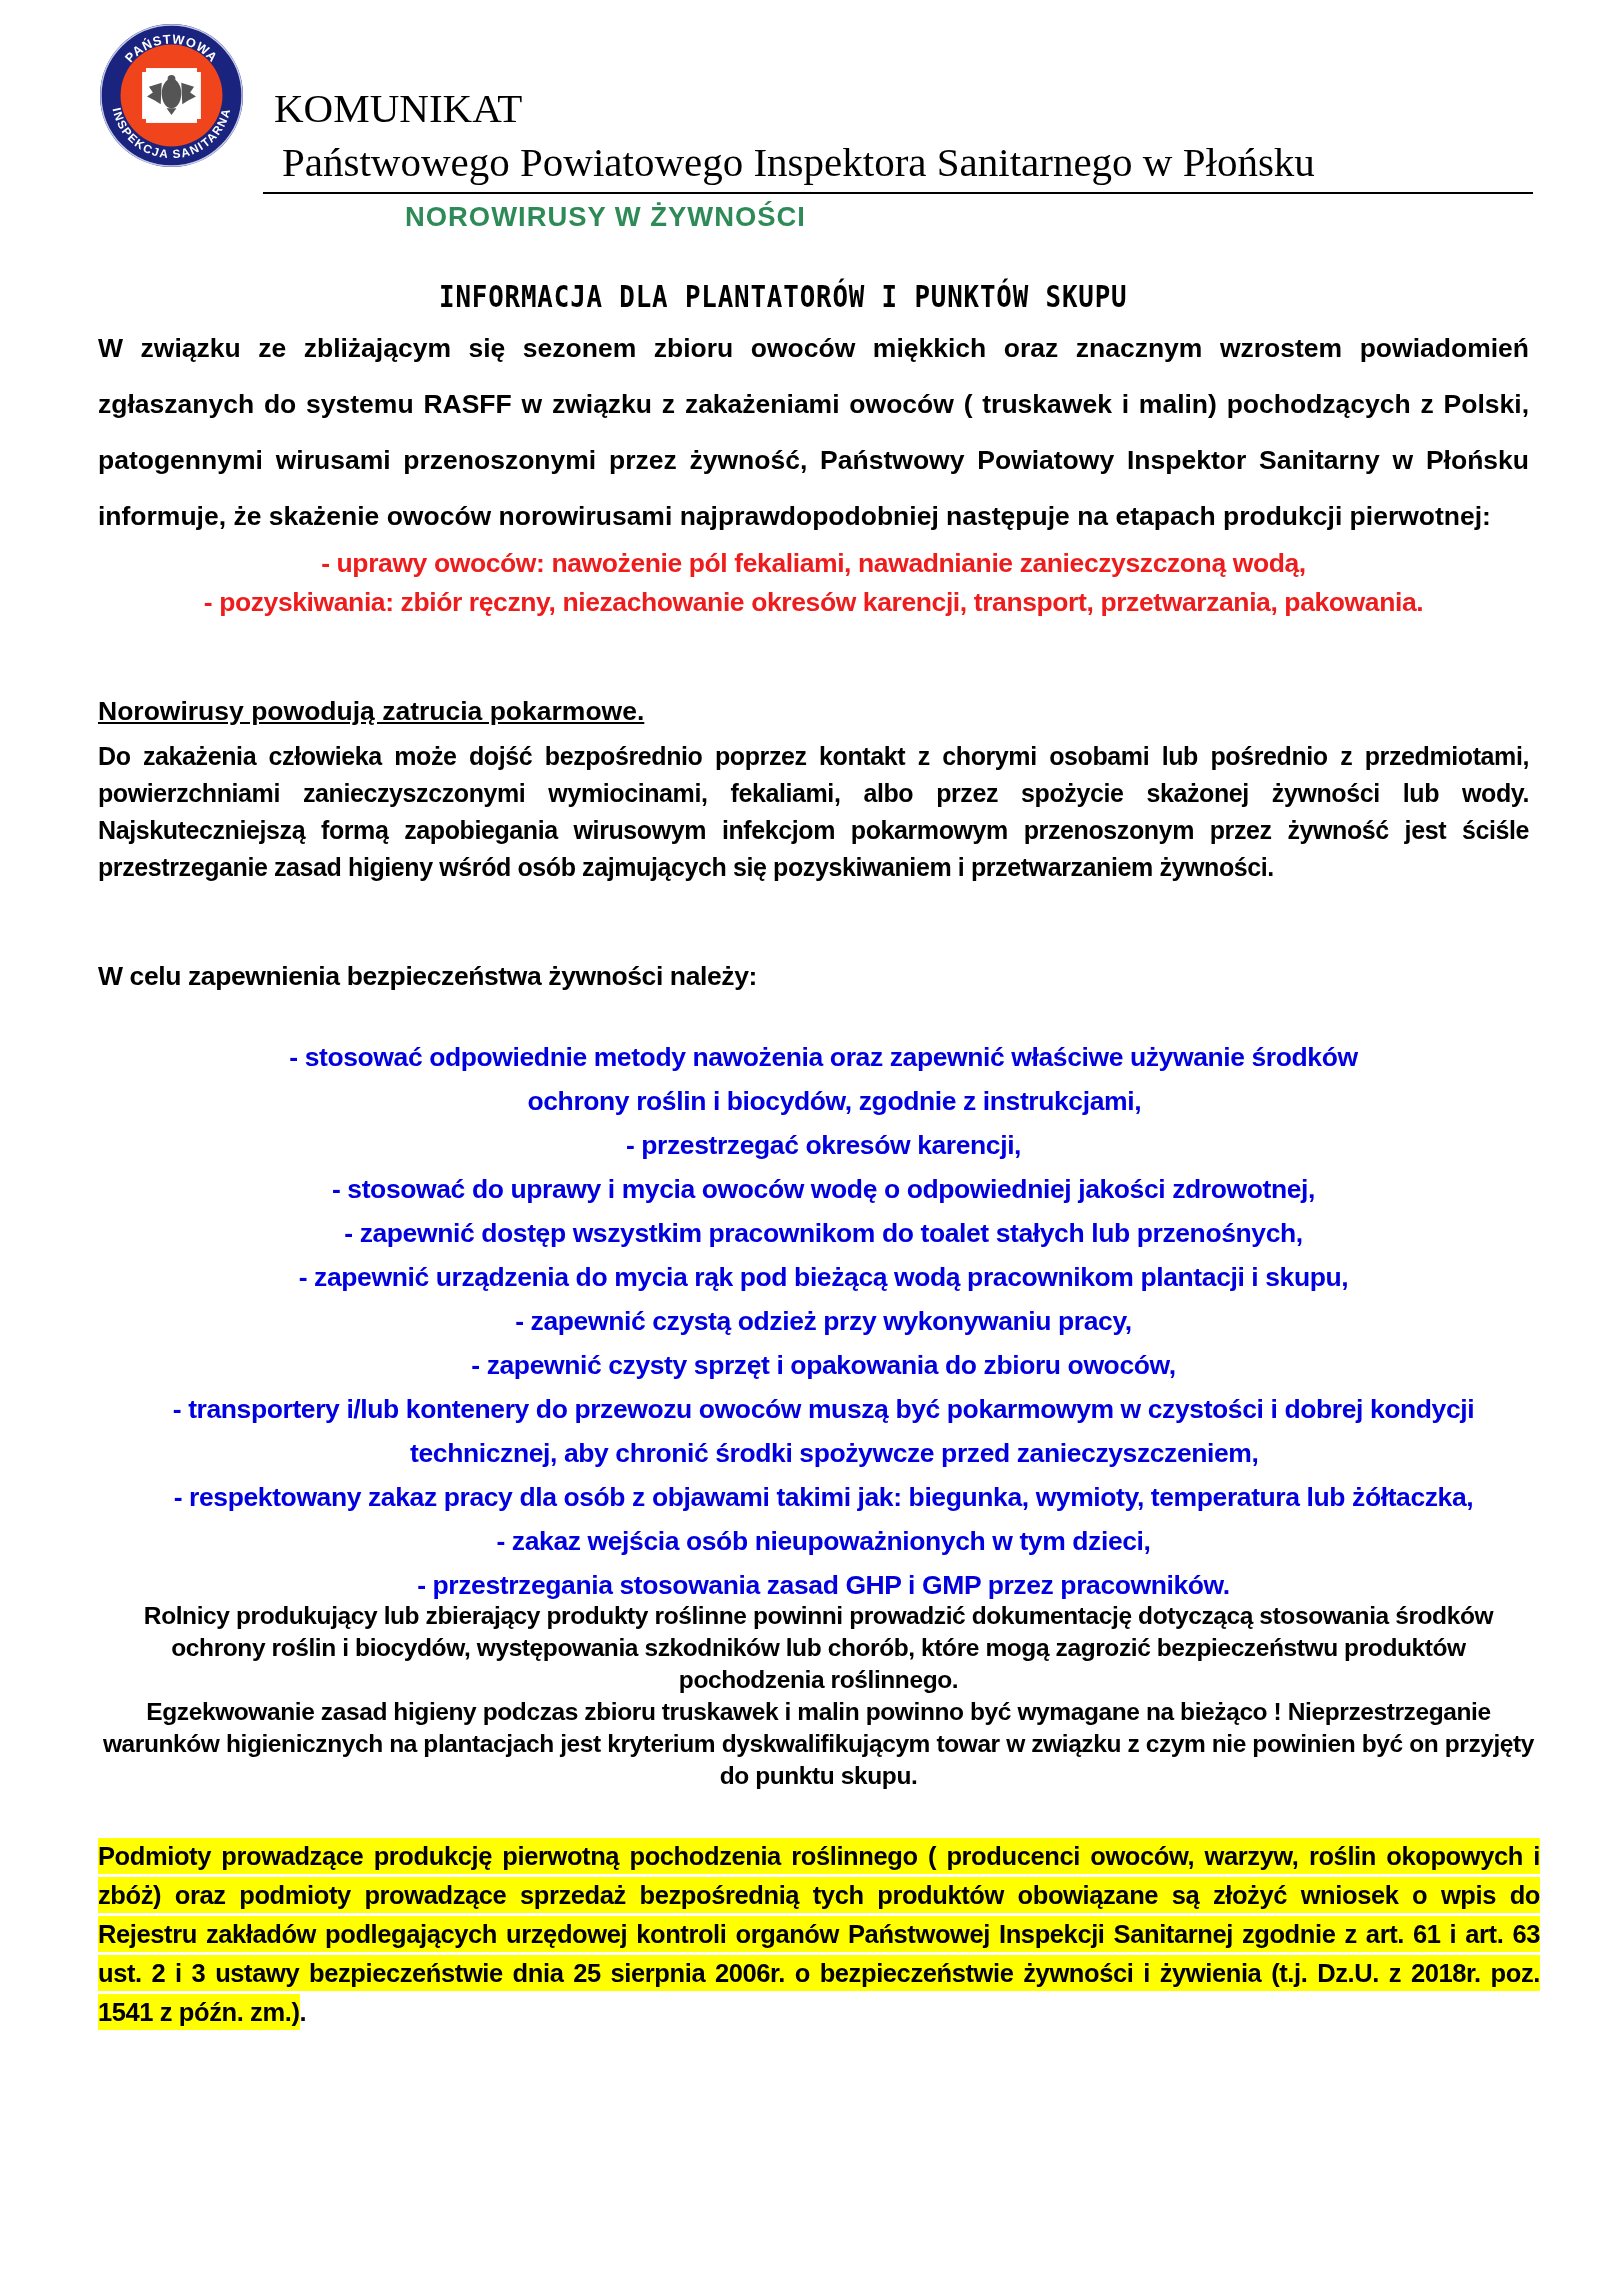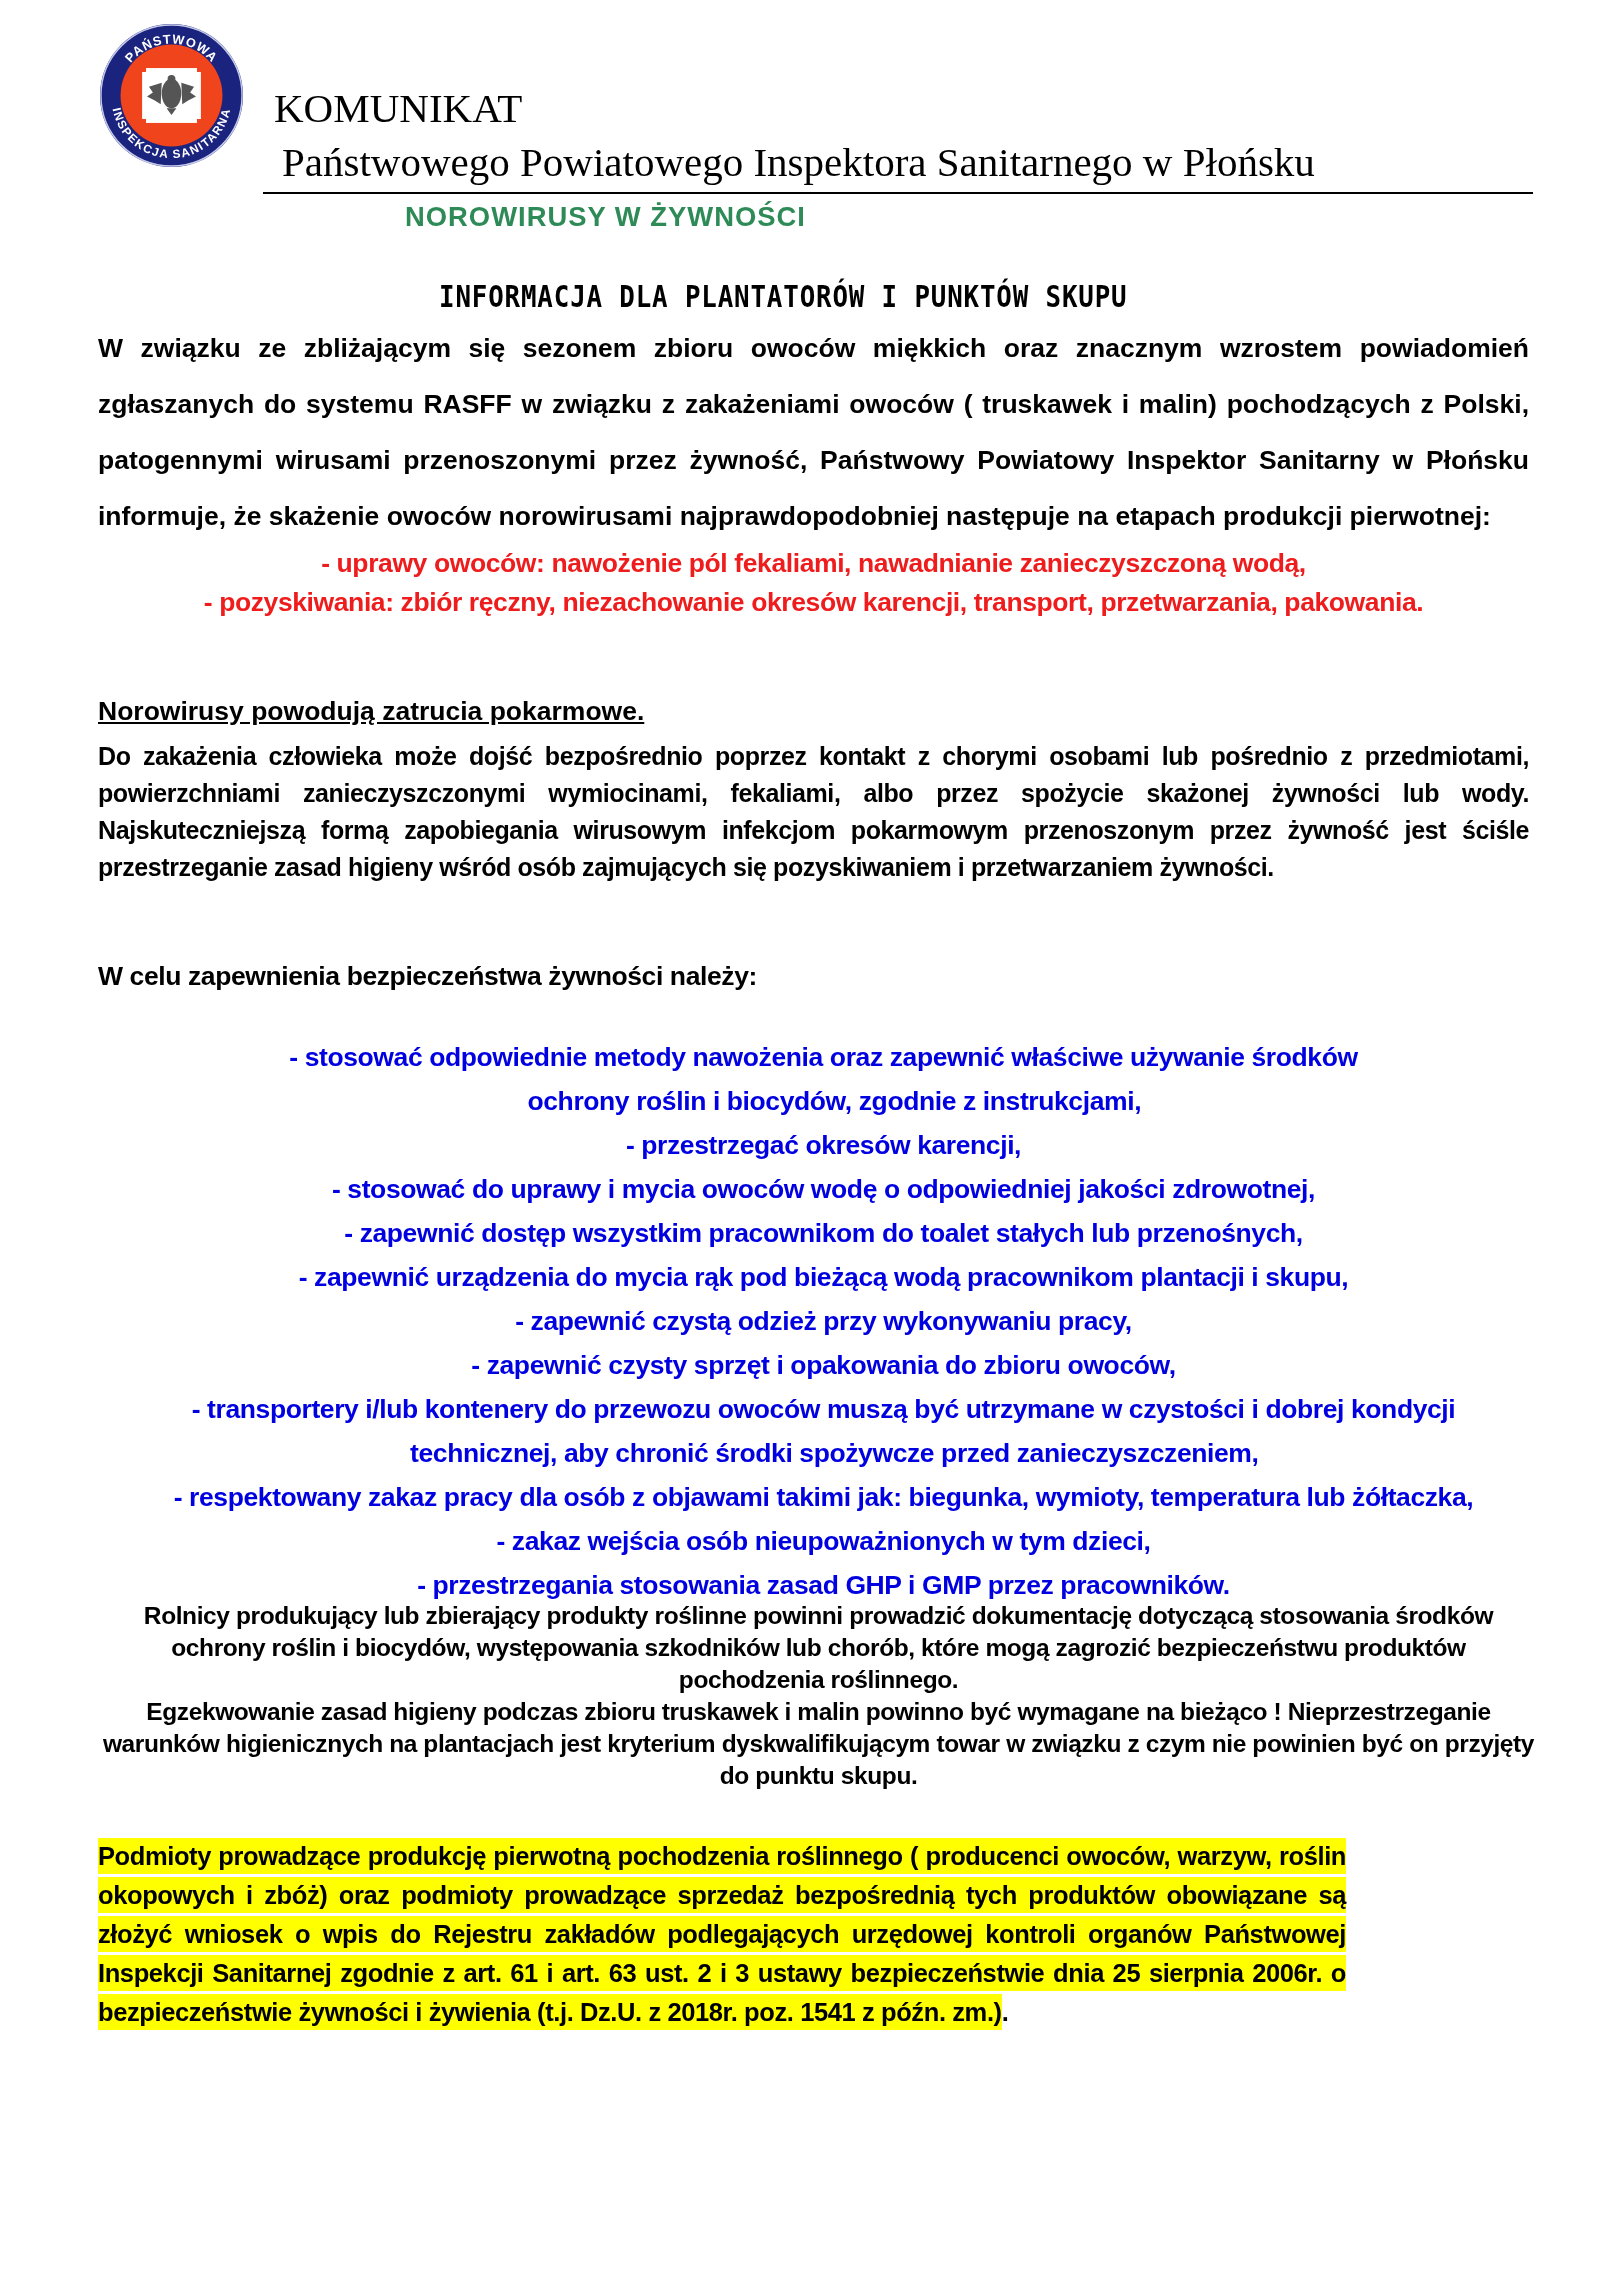--- a/index.html
+++ b/index.html
@@ -27,21 +27,21 @@
 
   .transmission { position: absolute; left: 98px; top: 738px; width: 1431px; font-size: 25px; line-height: 37px; text-align: justify; }
 
   .safety-heading { position: absolute; left: 98px; top: 961px; font-size: 26.5px; }
 
   .blue-list { position: absolute; left: 98px; top: 1035px; width: 1451px; font-size: 26.5px; line-height: 44px; color: #0000e0; }
   .blue-list .indent { padding-left: 21.6px; }
 
   .farmers { position: absolute; left: 98px; top: 1600px; width: 1441px; font-size: 24.5px; line-height: 32px; }
 
-  .register { position: absolute; left: 98px; top: 1837px; width: 1248px; font-size: 25.5px; line-height: 39px; text-align: justify; }
+  .register { position: absolute; left: 98px; top: 1837px; width: 1442px; font-size: 25.5px; line-height: 39px; text-align: justify; }
   .hl { background: #ffff00; padding: 3.9px 0; box-decoration-break: clone; -webkit-box-decoration-break: clone; }
 </style>
 </head>
 <body>
 
 <div class="page">
 
   <div class="logo">
     <svg width="147" height="147" viewBox="0 0 150 150">
       <circle cx="75" cy="75" r="73" fill="#1a237e"></circle>
@@ -91,21 +91,21 @@
 
   <div class="txt blue-list condensed">
     <div class="row">-  stosować odpowiednie metody nawożenia oraz zapewnić właściwe używanie środków</div>
     <div class="row indent">ochrony roślin i biocydów, zgodnie z instrukcjami,</div>
     <div class="row">-  przestrzegać okresów karencji,</div>
     <div class="row">-  stosować do uprawy i mycia owoców wodę o odpowiedniej jakości zdrowotnej,</div>
     <div class="row">-   zapewnić dostęp wszystkim pracownikom do toalet  stałych lub przenośnych,</div>
     <div class="row">-   zapewnić urządzenia do mycia rąk pod bieżącą wodą pracownikom plantacji i skupu,</div>
     <div class="row">-  zapewnić czystą odzież przy wykonywaniu pracy,</div>
     <div class="row">-  zapewnić czysty sprzęt i opakowania do zbioru owoców,</div>
-    <div class="row">-  transportery i/lub kontenery  do przewozu owoców muszą być utrzymane w czystości i dobrej kondycji</div>
+    <div class="row">-  transportery i/lub kontenery  do przewozu owoców muszą być pokarmowym w czystości i dobrej kondycji</div>
     <div class="row indent">technicznej, aby chronić środki spożywcze przed zanieczyszczeniem,</div>
     <div class="row">- respektowany zakaz pracy dla osób z objawami takimi jak:  biegunka, wymioty,  temperatura lub żółtaczka,</div>
     <div class="row">-  zakaz wejścia osób nieupoważnionych w tym dzieci,</div>
     <div class="row">-  przestrzegania stosowania zasad GHP i GMP przez pracowników.</div>
   </div>
 
   <div class="txt farmers condensed">
     <div>Rolnicy produkujący lub zbierający produkty roślinne powinni prowadzić dokumentację dotyczącą stosowania środków ochrony roślin i biocydów, występowania szkodników lub chorób, które mogą zagrozić bezpieczeństwu produktów pochodzenia roślinnego.</div>
     <div>Egzekwowanie zasad higieny podczas zbioru truskawek i malin powinno być wymagane na bieżąco ! Nieprzestrzeganie warunków higienicznych na plantacjach  jest kryterium dyskwalifikującym towar w związku z czym nie powinien być on przyjęty do punktu skupu.</div>
   </div>

